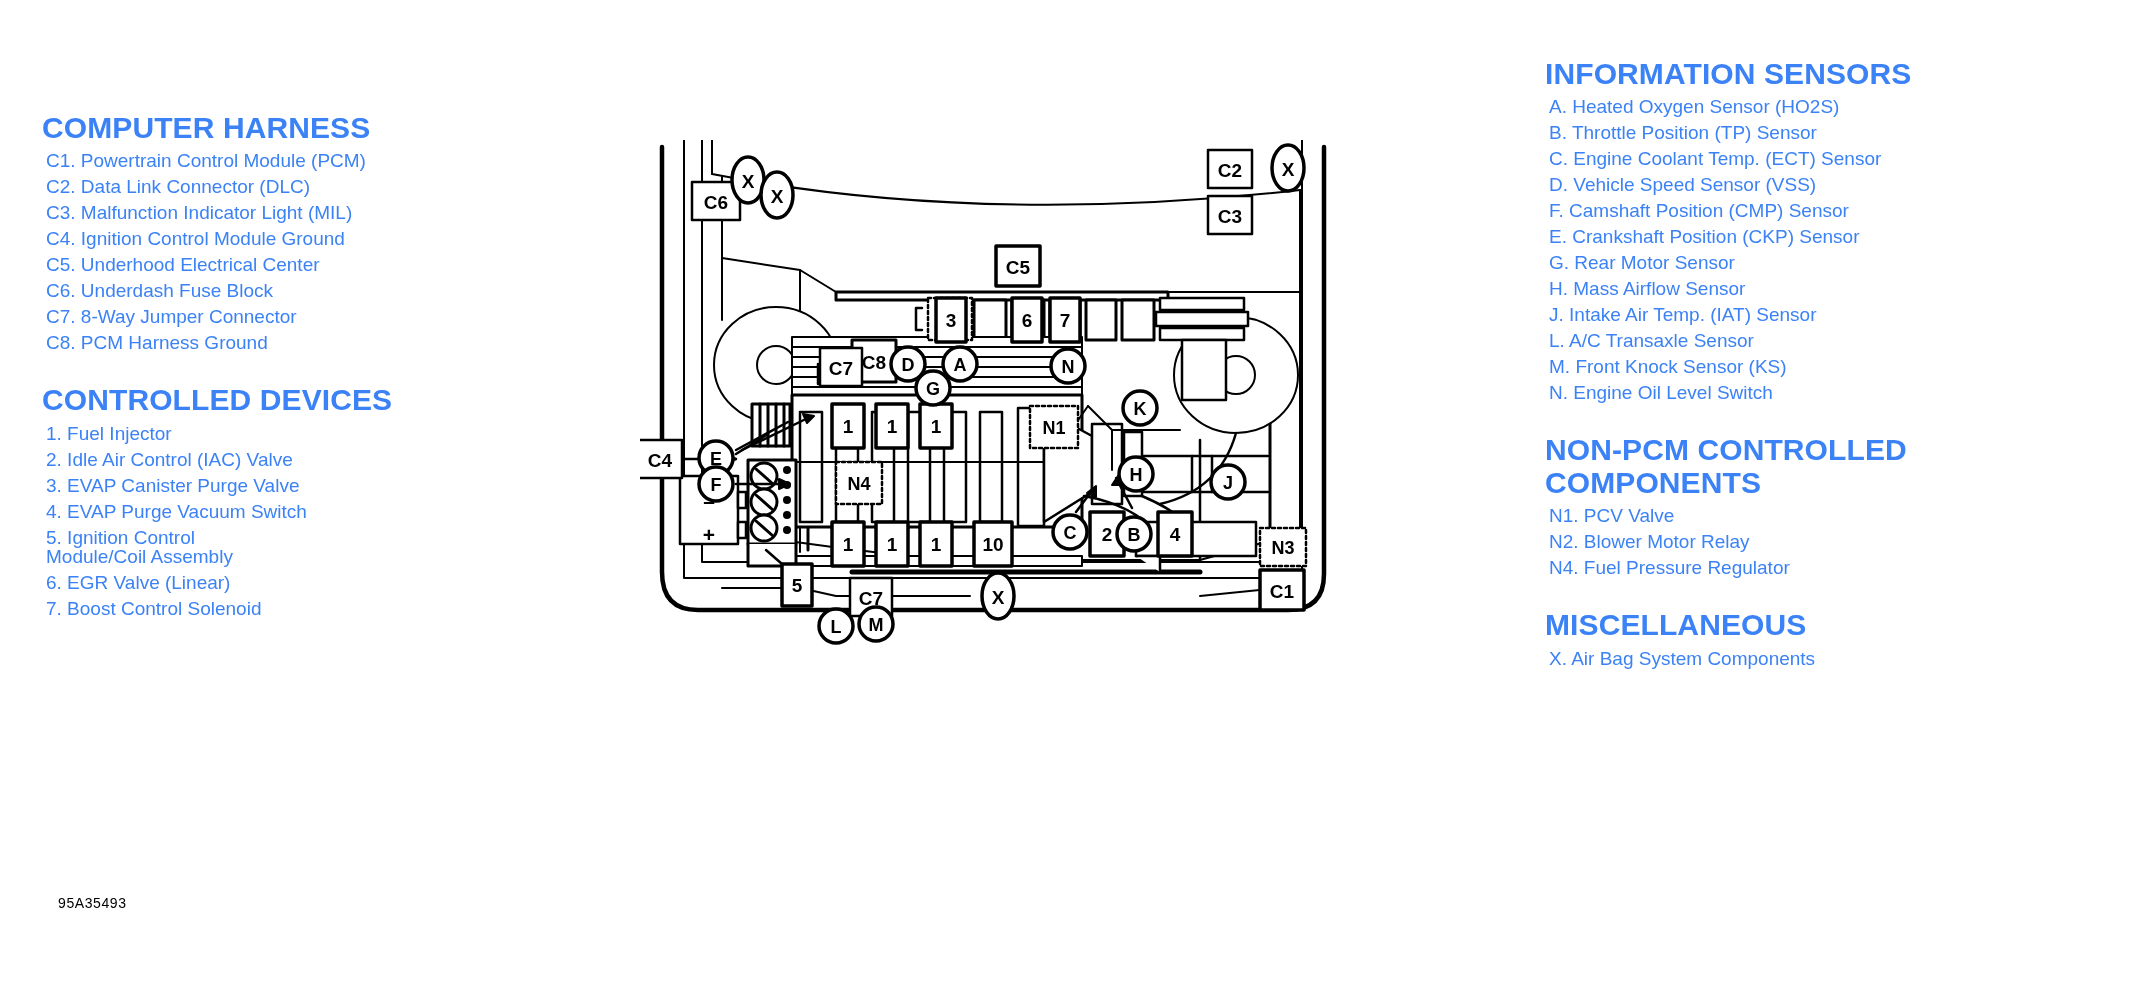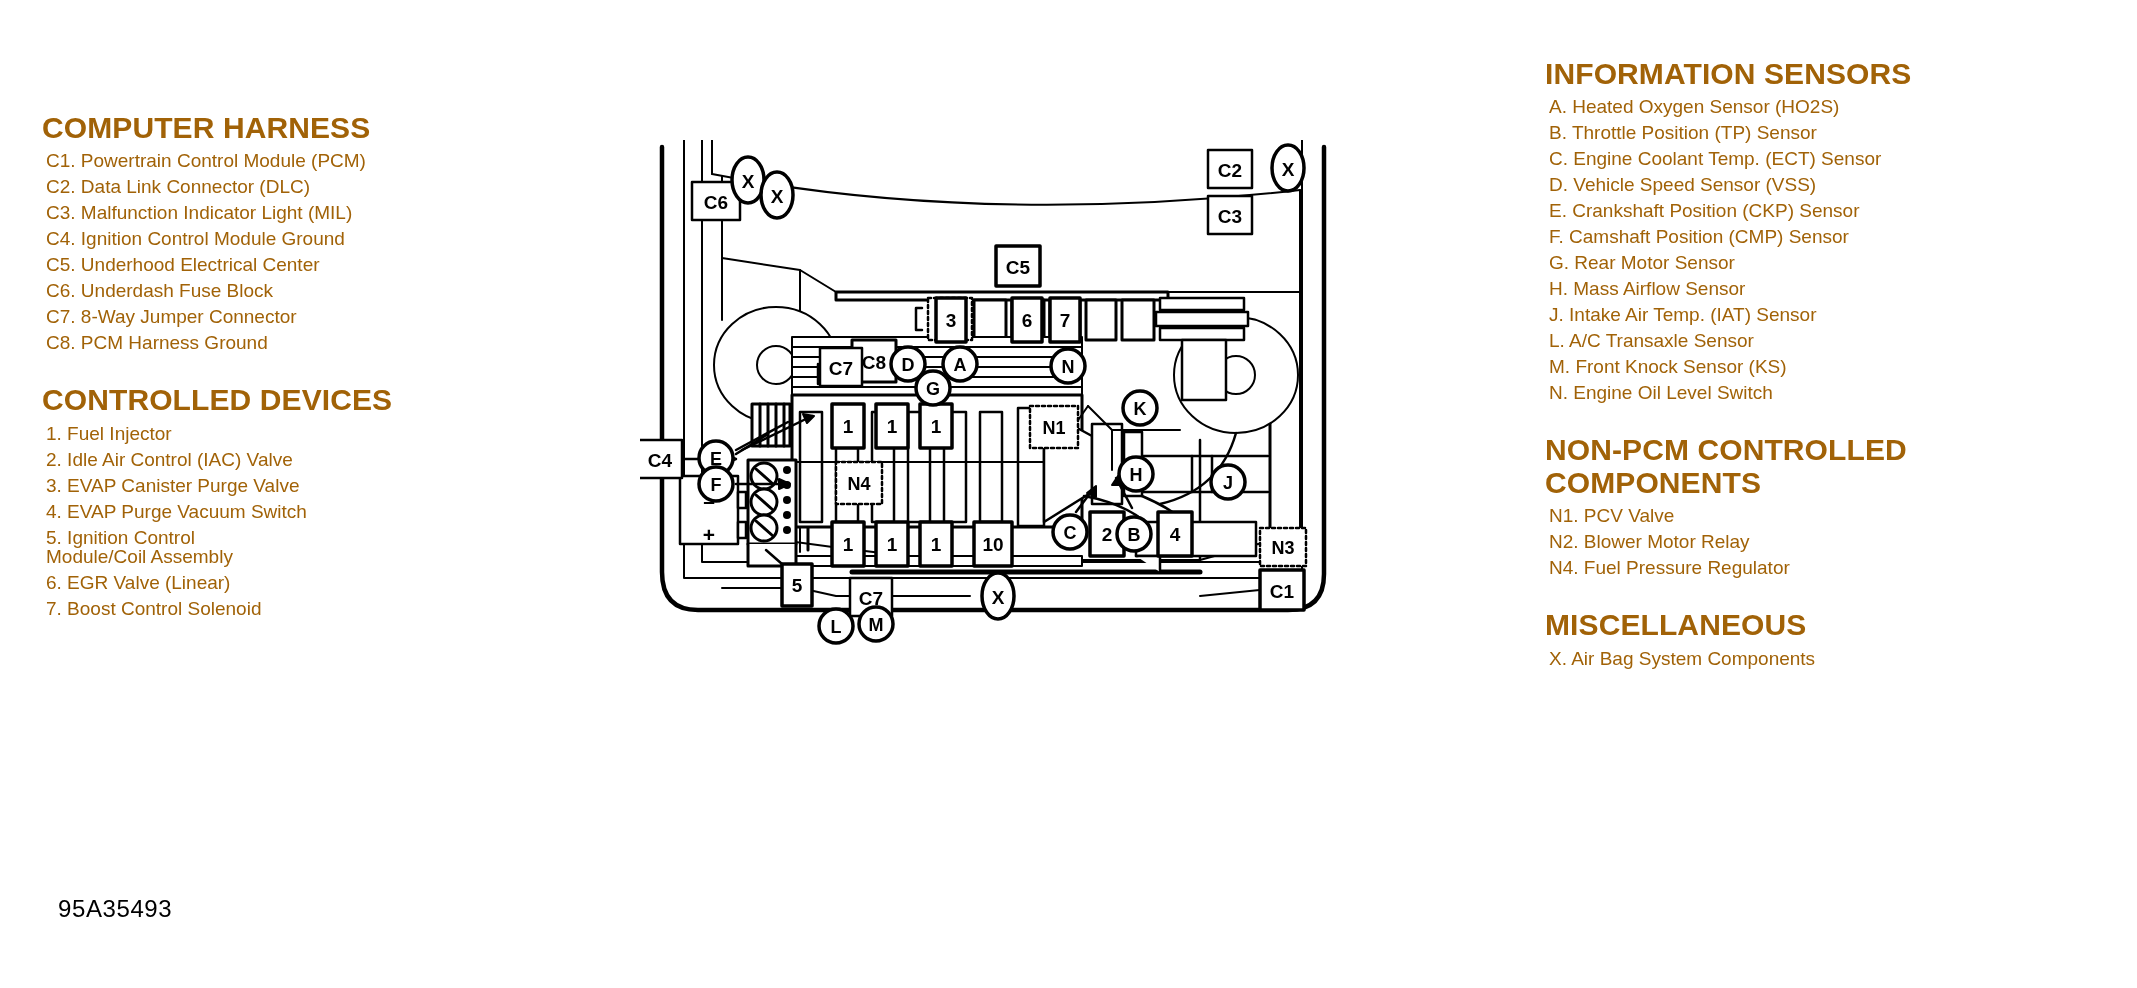--- a/index.html
+++ b/index.html
@@ -19,21 +19,21 @@
   .page {
     position: absolute;
     left: 0; top: 0;
     width: 2137px;
     height: 988px;
   }
 
   
   .col {
     position: absolute;
-    color: #a16207;
+    color: #3b82f6;
   }
   .col-left  { left: 42px;  top: 112px;  width: 640px; }
   .col-right { left: 1545px; top: 58px;  width: 580px; }
 
   .section { margin: 0 0 6px 0; }
   .section + .section { margin-top: 30px; }
 
   .sec-title {
     font-size: 30px;
     font-weight: bold;
@@ -53,21 +53,21 @@
     margin: 4px;
     padding: 1px 0 2px 0;
     white-space: pre-line;
     font-weight: 400;
   }
 
   .figure-id {
     position: absolute;
     left: 58px;
     top: 895px;
-    font-size: 24px;
+    font-size: 14px;
     letter-spacing: 0.6px;
   }
 
   
   .diagram-wrap {
     position: absolute;
     left: 640px;
     top: 140px;
     width: 800px;
     height: 700px;
@@ -115,22 +115,22 @@
 
   <div class="col col-right">
 
     <div class="section">
       <div class="sec-title">INFORMATION SENSORS</div>
       <ul class="sec-list">
         <li>A. Heated Oxygen Sensor (HO2S)</li>
         <li>B. Throttle Position (TP) Sensor</li>
         <li>C. Engine Coolant Temp. (ECT) Sensor</li>
         <li>D. Vehicle Speed Sensor (VSS)</li>
+        <li>F. Camshaft Position (CMP) Sensor</li>
         <li>E. Crankshaft Position (CKP) Sensor</li>
-        <li>F. Camshaft Position (CMP) Sensor</li>
         <li>G. Rear Motor Sensor</li>
         <li>H. Mass Airflow Sensor</li>
         <li>J. Intake Air Temp. (IAT) Sensor</li>
         <li>L. A/C Transaxle Sensor</li>
         <li>M. Front Knock Sensor (KS)</li>
         <li>N. Engine Oil Level Switch</li>
       </ul>
     </div>
 
     <div class="section">

